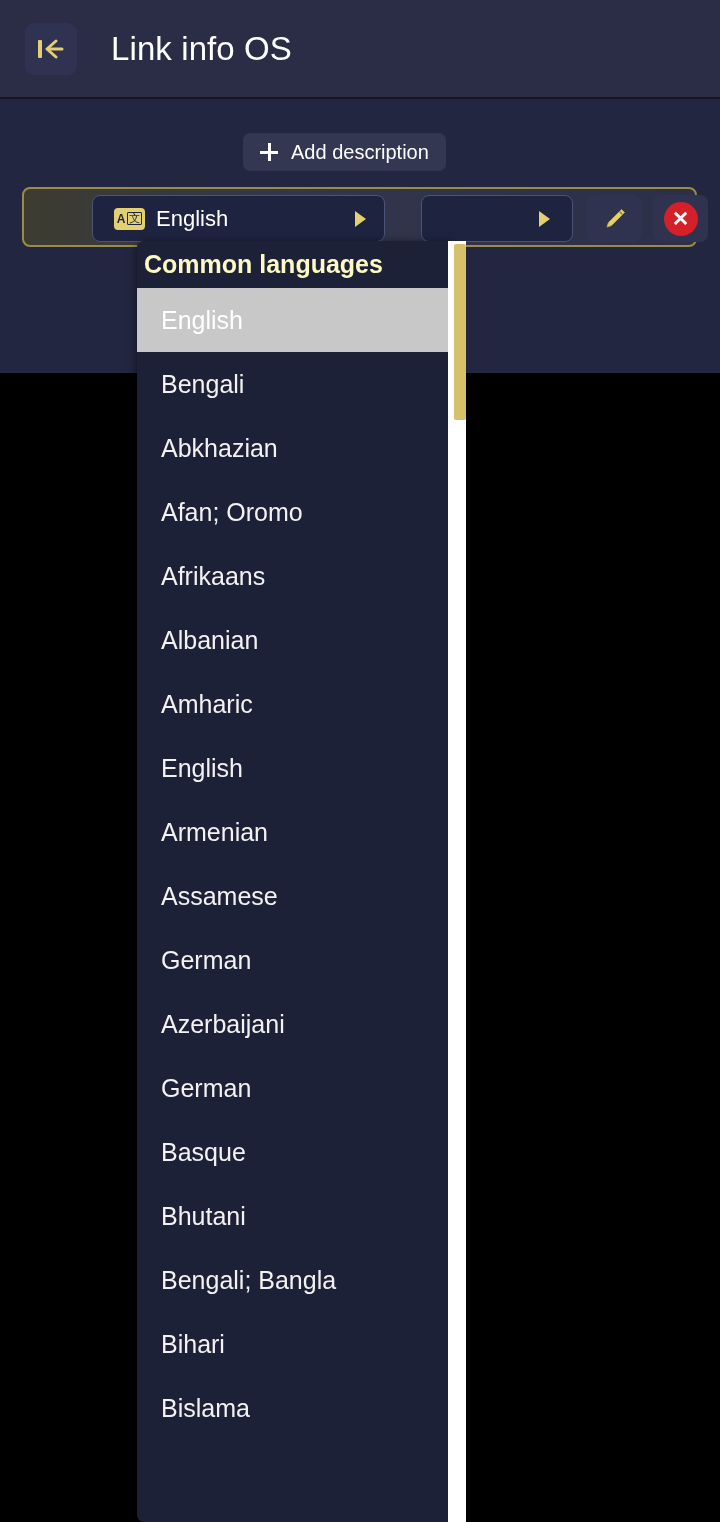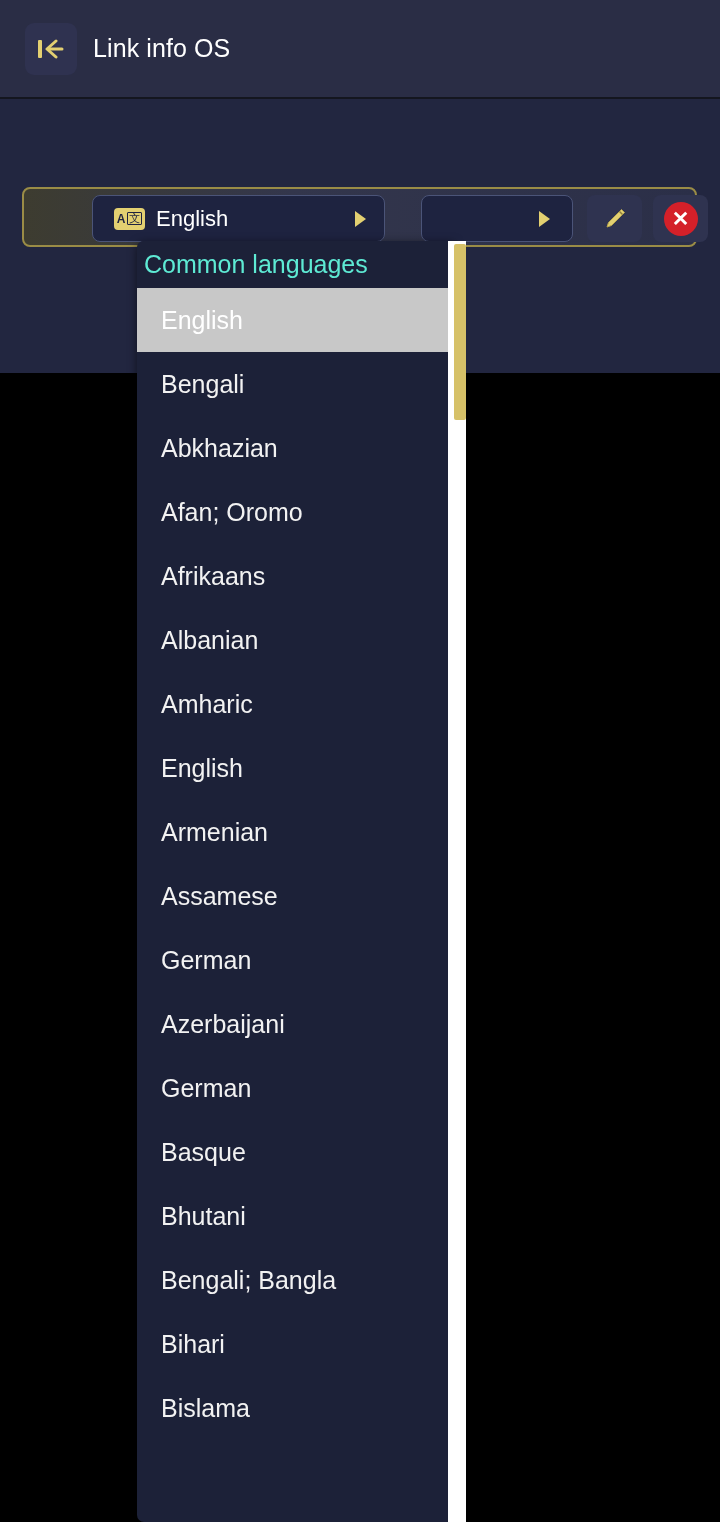--- a/index.html
+++ b/index.html
@@ -28,21 +28,21 @@
     display: flex; align-items: center; justify-content: center;
     cursor: pointer;
   }
   .back-glyph { position: relative; width: 30px; height: 22px; }
   .back-glyph .bar {
     position: absolute; left: 2px; top: 2px; width: 4px; height: 18px;
     background: #e3d071; border-radius: 1px;
   }
   .back-glyph svg { position: absolute; left: 6px; top: 1px; }
   .topbar-title {
-    margin-left: 16px; color: #ffffff; font-size: 25px; letter-spacing: .1px;
+    margin-left: 34px; color: #ffffff; font-size: 33px; letter-spacing: .1px;
   }
 
   
   .add-desc {
     position: absolute; left: 243px; top: 133px;
     height: 38px; padding: 0 17px;
     background: #333751; border-radius: 7px;
     display: flex; align-items: center; gap: 13px;
     color: #ffffff; font-size: 20px; cursor: pointer;
   }
@@ -110,21 +110,21 @@
   
   .dropdown {
     position: absolute; left: 137px; top: 241px; width: 317px;
     height: 1281px;
     background: #1c2138;
     border-radius: 7px 0 0 7px;
     overflow: hidden;
     box-shadow: 0 2px 10px rgba(0,0,0,.55);
   }
   .dd-group {
-    color: #5eead4; font-size: 25px; font-weight: normal;
+    color: #fef9c3; font-size: 25px; font-weight: bold;
     padding: 9px 0 9px 7px; background: #1c2138;
   }
   .dd-item {
     color: #f2f2f2; font-size: 25px;
     height: 64px; line-height: 64px; padding-left: 24px;
     cursor: pointer; white-space: nowrap;
   }
   .dd-item.selected { background: #c8c8c8; color: #ffffff; }
 
   .dd-scrollbar {
@@ -153,20 +153,24 @@
         <span class="bar"></span>
         <svg width="22" height="20" viewBox="0 0 22 20" aria-hidden="true">
           <path d="M14 2 L5 10 L14 18" fill="none" stroke="#e3d071" stroke-width="3" stroke-linecap="round" stroke-linejoin="round"></path>
           <path d="M6 10 H20" fill="none" stroke="#e3d071" stroke-width="3" stroke-linecap="round"></path>
         </svg>
       </span>
     </div>
     <span class="topbar-title">Link info OS</span>
   </div>
 
+  <div class="add-desc">
+    <span class="plus-icon"></span>
+    <span>Add description</span>
+  </div>
 
   <div class="lang-row-outer">
 
     <div class="lang-select">
       <span class="translate-icon">
         <span class="ta">A</span>
         <span class="tb">文</span>
       </span>
       <span class="lang-label">English</span>
       <span class="tri"></span>

